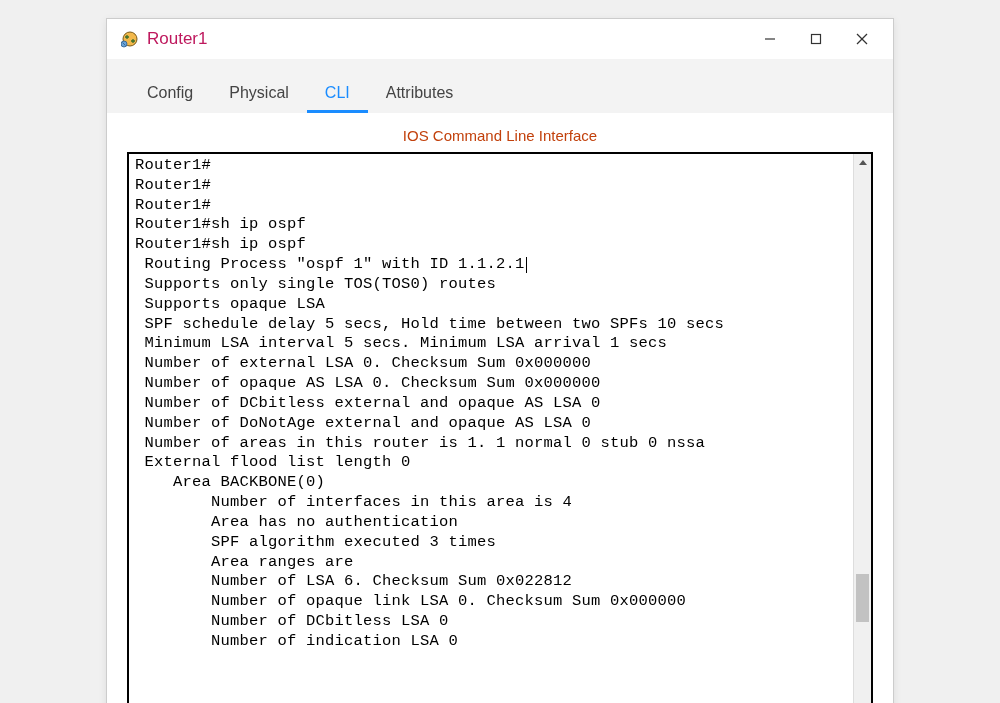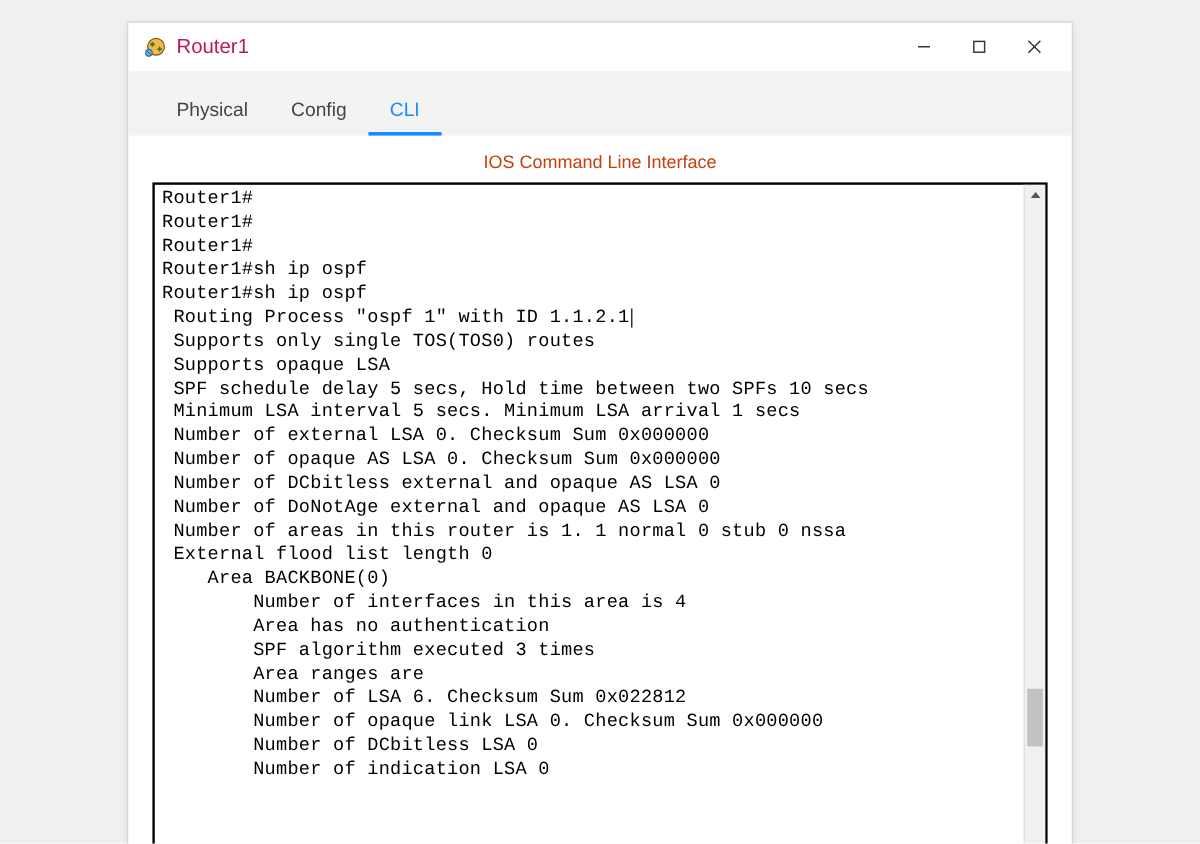--- a/index.html
+++ b/index.html
@@ -154,23 +154,24 @@
         <svg width="12" height="12" viewBox="0 0 12 12">
             <line x1="1" y1="1" x2="11" y2="11" stroke="#333" stroke-width="1.2"></line>
             <line x1="11" y1="1" x2="1" y2="11" stroke="#333" stroke-width="1.2"></line>
           </svg>
       </div>
     </div>
   </div>
 
   <div class="toolbar-area">
     <div class="tabs">
+      <div class="tab">Config</div>
       <div class="tab">Physical</div>
-      <div class="tab">Config</div>
       <div class="tab active">CLI</div>
+      <div class="tab">Attributes</div>
     </div>
   </div>
 
   <div class="subtitle">IOS Command Line Interface</div>
 
   <div class="terminal-wrap">
     <div class="terminal-border">
       <div class="terminal" id="terminal">Router1#
 Router1#
 Router1#

